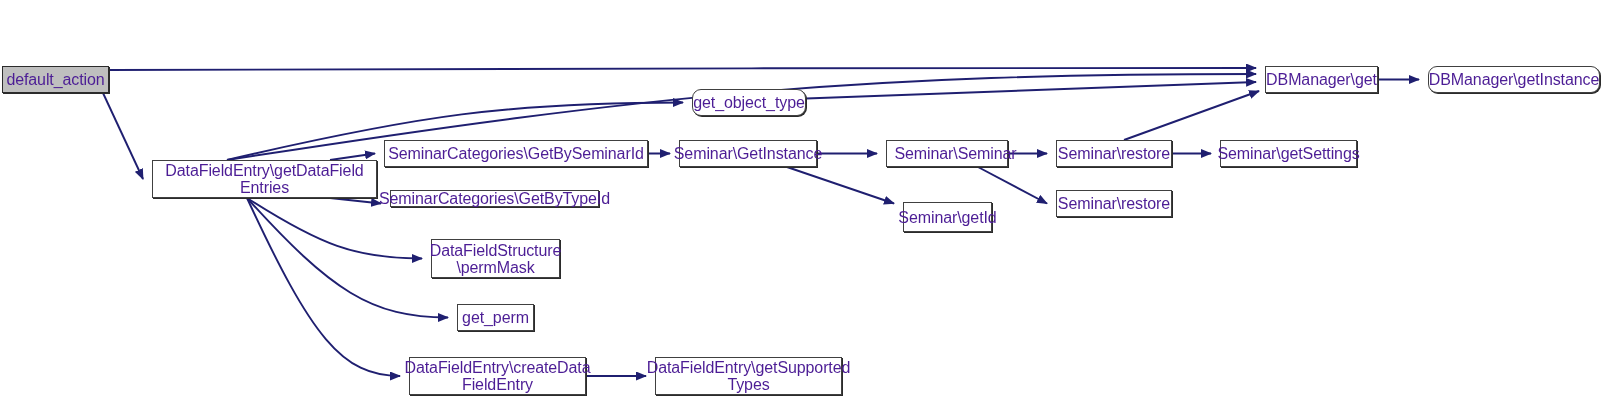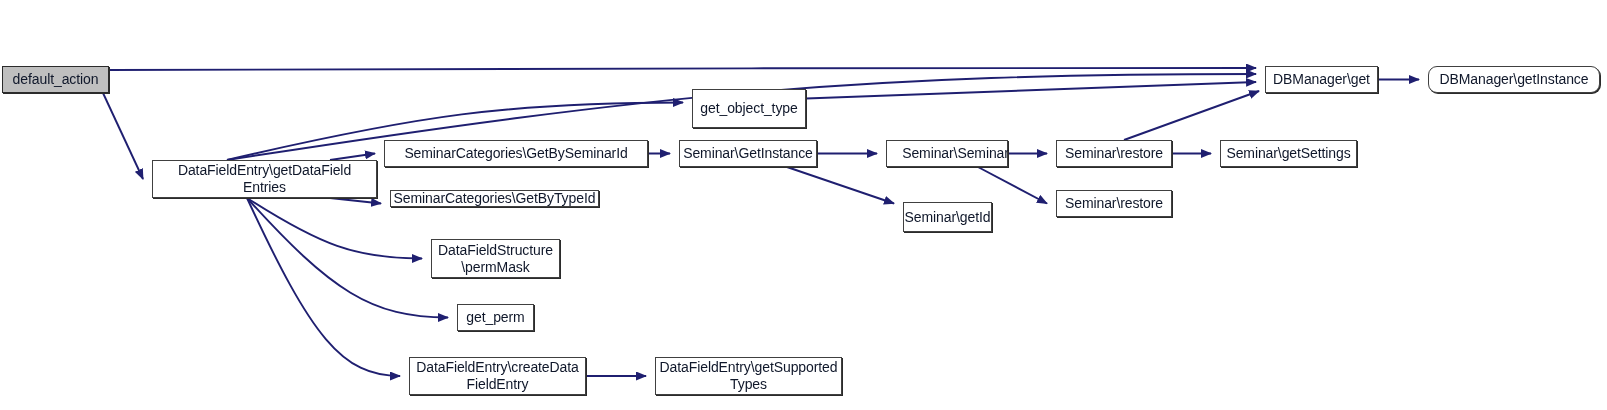--- a/index.html
+++ b/index.html
@@ -14,22 +14,22 @@
   .node{
     position:absolute;
     box-sizing:border-box;
     background:#ffffff;
     border:1px solid #404040;
     box-shadow:1px 1px 0 0 #2b2b2b;
     display:flex;
     align-items:center;
     justify-content:center;
     text-align:center;
-    color:#0f172a;
-    font-size:14px;
+    color:#4c1d95;
+    font-size:16px;
     line-height:17px;
     letter-spacing:-0.1px;
     white-space:pre-line;
     user-select:none;
   }
   .node.root{
     background:#bfbfbf;
     border:1px solid #2b2b2b;
   }
 </style>
@@ -71,21 +71,21 @@
 Entries</div>
       <div class="node" style="left: 384px; top: 140px; width: 264px; height: 27px;">SeminarCategories\GetBySeminarId</div>
       <div class="node" style="left: 390px; top: 190px; width: 209px; height: 17px;">SeminarCategories\GetByTypeId</div>
       <div class="node" style="left: 431px; top: 239px; width: 129px; height: 39px;">DataFieldStructure
 \permMask</div>
       <div class="node" style="left: 457px; top: 304px; width: 77px; height: 27px;">get_perm</div>
       <div class="node" style="left: 409px; top: 357px; width: 177px; height: 38px;">DataFieldEntry\createData
 FieldEntry</div>
       <div class="node" style="left: 655px; top: 357px; width: 187px; height: 38px;">DataFieldEntry\getSupported
 Types</div>
-      <div class="node" style="left: 692px; top: 89px; width: 114px; height: 39px;">get_object_type</div>
+      <div class="node" style="left: 692px; top: 89px; width: 114px; height: 27px; border-radius: 9px;">get_object_type</div>
       <div class="node" style="left: 679px; top: 140px; width: 138px; height: 27px;">Seminar\GetInstance</div>
       <div class="node" style="left: 886px; top: 140px; width: 122px; height: 27px; padding-left: 17px;">Seminar\Seminar</div>
       <div class="node" style="left: 903px; top: 202px; width: 89px; height: 30px;">Seminar\getId</div>
       <div class="node" style="left: 1056px; top: 140px; width: 116px; height: 27px;">Seminar\restore</div>
       <div class="node" style="left: 1056px; top: 190px; width: 116px; height: 27px;">Seminar\restore</div>
       <div class="node" style="left: 1220px; top: 140px; width: 137px; height: 27px;">Seminar\getSettings</div>
       <div class="node" style="left: 1265px; top: 66px; width: 113px; height: 27px;">DBManager\get</div>
       <div class="node" style="left: 1428px; top: 66px; width: 172px; height: 27px; border-radius: 9px;">DBManager\getInstance</div>
     </div>
 </div>

